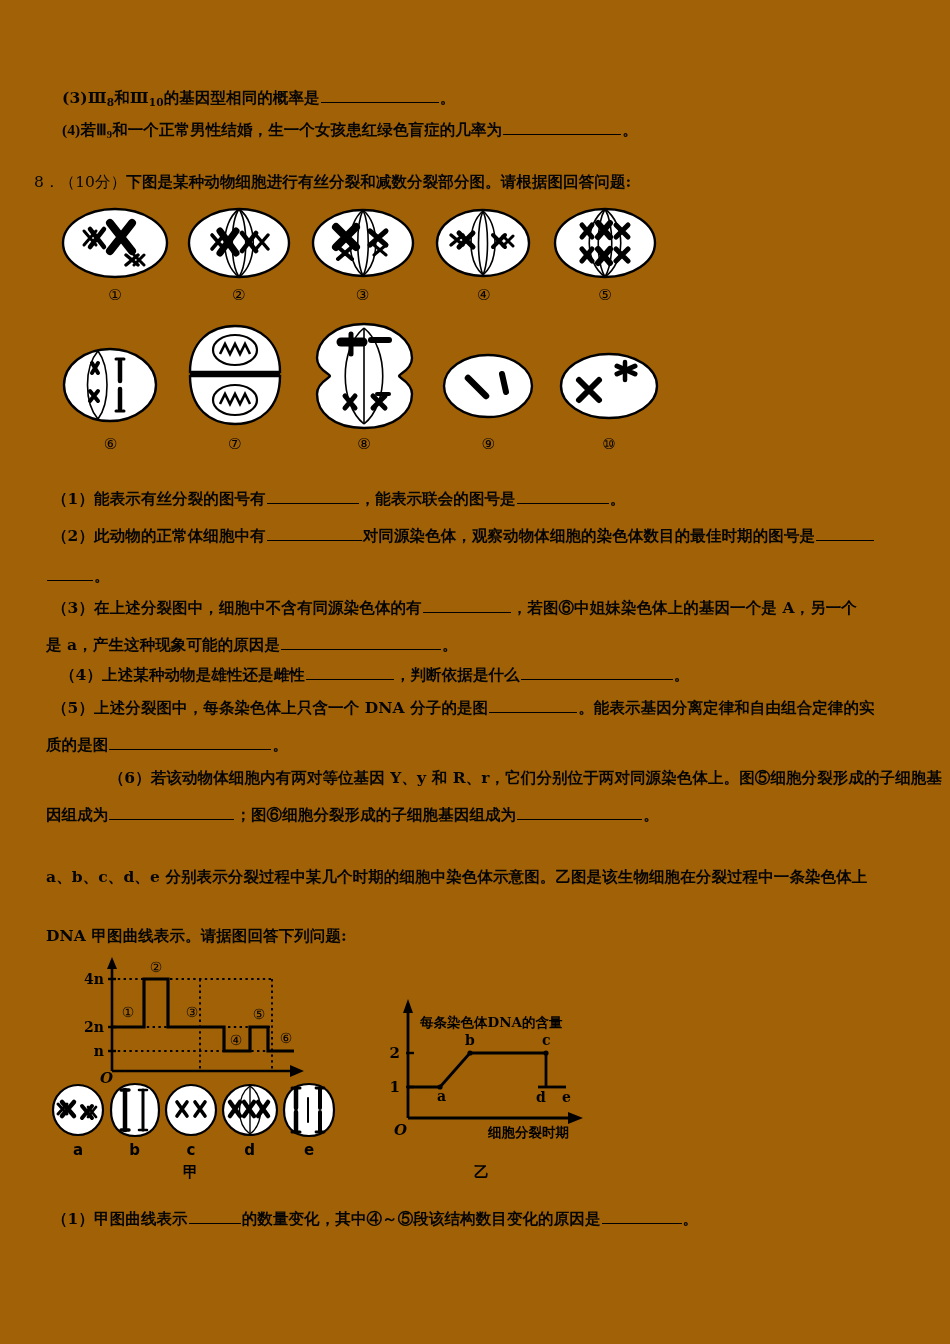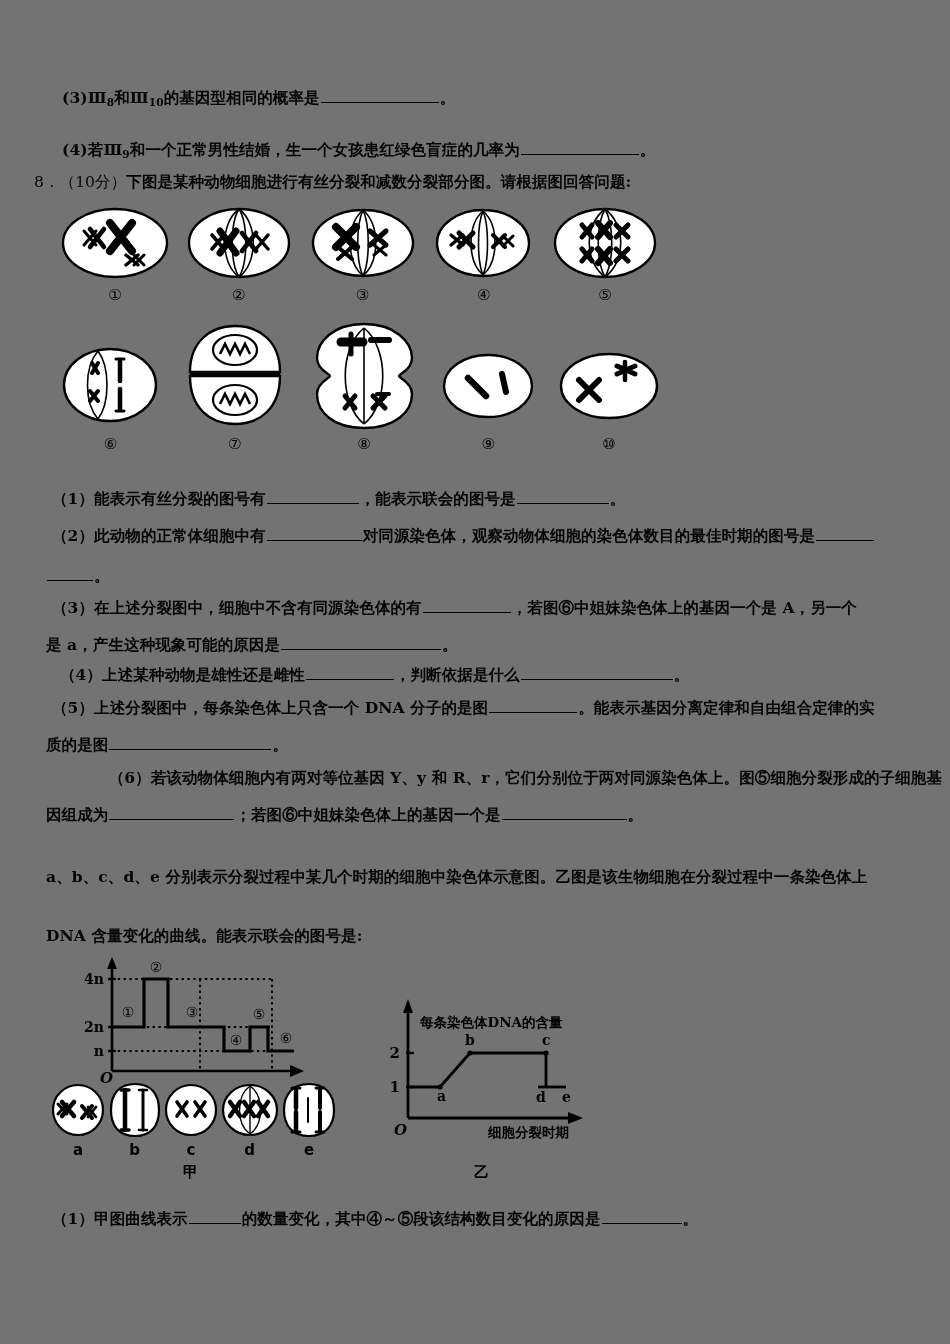--- a/index.html
+++ b/index.html
@@ -8,21 +8,21 @@
     background: #ffffff;
   }
   body {
     font-family: "DejaVu Serif", "Liberation Serif", serif;
     color: #000000;
   }
   .page {
     position: relative;
     width: 950px;
     height: 1344px;
-    background: #737373;
+    background: #a16207;
     overflow: hidden;
   }
   .para {
     position: absolute;
     font-size: 15.5px;
     line-height: 1.55;
     color: #050505;
     letter-spacing: 0.1px;
   }
   .bold { font-weight: bold; }
@@ -64,21 +64,21 @@
 </style>
 </head>
 <body>
 
 <div class="page">
 
   <div class="para bold" style="left:62px; top:86px; width:620px;">
     <span>(3)</span><span>Ⅲ</span><span class="sub">8</span><span>和</span><span>Ⅲ</span><span class="sub">10</span><span>的基因型相同的概率是</span><span class="blank" style="width:118px;"></span><span>。</span>
   </div>
 
-  <div class="para bold" style="left:62px; top:138px; width:760px;">
+  <div class="para bold" style="left:62px; top:118px; width:760px;font-family:Liberation Serif, serif;">
     <span>(4)</span><span>若</span><span>Ⅲ</span><span class="sub">9</span><span>和一个正常男性结婚，生一个女孩患红绿色盲症的几率为</span><span class="blank" style="width:118px;"></span><span>。</span>
   </div>
 
   <div class="para" style="left:34px; top:170px; width:880px;">
     <span style="font-family:'DejaVu Serif',serif;">8．</span><span>（10分）</span><span class="bold">下图是某种动物细胞进行有丝分裂和减数分裂部分图。请根据图回答问题:</span>
   </div>
 
   <div class="cellrow" style="left:60px; top:203px; width:600px; justify-content:space-between;">
 
     <div class="cellfig">
@@ -279,28 +279,28 @@
     <span>（5）</span><span>上述分裂图中，每条染色体上只含一个 DNA 分子的是图</span><span class="blank" style="width:88px;"></span><span>。能表示基因分离定律和自由组合定律的实</span>
   </div>
   <div class="para bold" style="left:46px; top:733px; width:888px;">
     <span>质的是图</span><span class="blank" style="width:162px;"></span><span>。</span>
   </div>
 
   <div class="para bold" style="left:52px; top:766px; width:890px;text-align:right;">
     <span>（6）</span><span>若该动物体细胞内有两对等位基因 Y、y 和 R、r，它们分别位于两对同源染色体上。图⑤细胞分裂形成的子细胞基</span>
   </div>
   <div class="para bold" style="left:46px; top:803px; width:888px;">
-    <span>因组成为</span><span class="blank" style="width:125px;"></span><span>；若图⑥中姐妹染色体上的基因一个是</span><span class="blank" style="width:125px;"></span><span>。</span>
+    <span>因组成为</span><span class="blank" style="width:125px;"></span><span>；图⑥细胞分裂形成的子细胞基因组成为</span><span class="blank" style="width:125px;"></span><span>。</span>
   </div>
 
   <div class="para bold" style="left:46px; top:865px; width:890px;">
     <span>a、b、c、d、e 分别表示分裂过程中某几个时期的细胞中染色体示意图。乙图是该生物细胞在分裂过程中一条染色体上</span>
   </div>
   <div class="para bold" style="left:46px; top:924px; width:890px;">
-    <span>DNA 含量变化的曲线。能表示联会的图号是:</span>
+    <span>DNA 甲图曲线表示。请据图回答下列问题:</span>
   </div>
 
   <div class="chartbox" style="left:72px; top:955px;">
     <svg width="260" height="130" viewBox="0 0 260 130">
 
       <g stroke="#000" fill="none" stroke-width="2.6">
         <line x1="40" y1="116" x2="40" y2="6"></line>
         <line x1="40" y1="116" x2="225" y2="116"></line>
       </g>
       <polygon points="40,2 35,14 45,14" fill="#000"></polygon>

